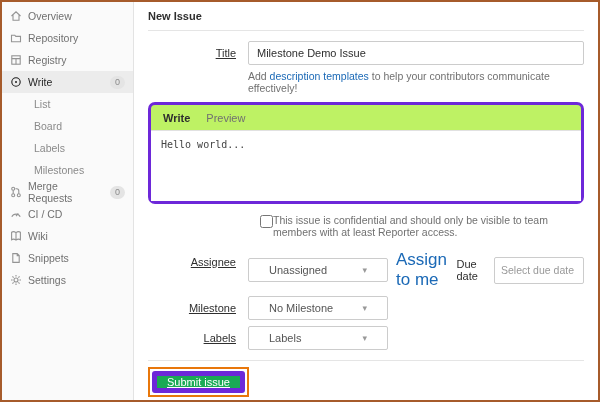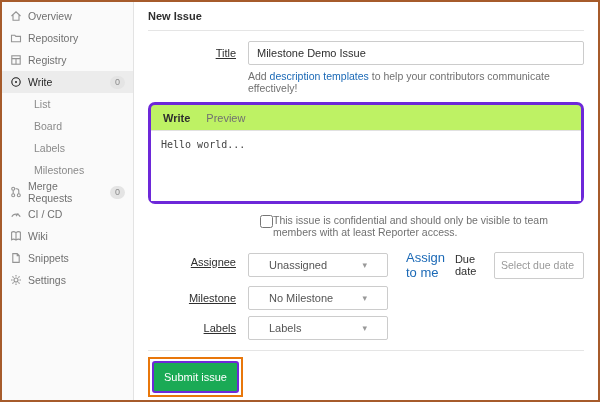--- a/index.html
+++ b/index.html
@@ -36,29 +36,29 @@
   .md-tab.active { color: #2e2e2e; font-weight: 600; }
   .md-textarea { width: 100%; height: 70px; border: 0; resize: none; font-family: "DejaVu Sans Mono", monospace; font-size: 10px; color: #444; padding: 8px 10px; outline: none; display: block; background: #fff; }
   .md-footer { font-size: 10px; color: #707070; padding: 2px 10px 8px; }
 
   .checkbox-row { display: flex; margin: 6px 0 12px 112px; font-size: 10.5px; color: #707070; align-items: flex-start; }
   .checkbox-row input { margin-top: 1px; cursor: pointer; }
 
   .select-box { width: 140px; height: 24px; border: 1px solid #ccc; border-radius: 2px; font-size: 11px; color: #555; display: flex; align-items: center; padding: 0 20px; justify-content: space-between; background: #fff; cursor: pointer; flex-shrink: 0; }
   .chev { color: #999; font-size: 9px; line-height: 1; }
   .inline-row { display: flex; align-items: center; }
-  .assign-link { font-size: 13px; margin-left: 18px; }
+  .assign-link { font-size: 17px; margin-left: 8px; }
   .due-label { margin-left: auto; font-size: 11px; color: #2e2e2e; margin-right: 10px; }
   .due-input { width: 90px; height: 27px; border: 1px solid #ccc; border-radius: 2px; font-size: 10.5px; padding: 0 6px; color: #2e2e2e; font-family: inherit; }
   .due-input::placeholder { color: #999; }
 
   .bottom-divider { border: 0; border-top: 1px solid #e5e5e5; margin: 10px 0 0 0; }
   .submit-bar { padding-top: 6px; }
   .annotation-box { display: inline-block; border: 2px solid #e8770b; padding: 2px; }
-  .btn-success { background: #1aaa55; color: #fff; border: 2px solid #6d28d9; border-radius: 3px; font-size: 11px; padding: 8px 10px; cursor: pointer; font-family: inherit; }
+  .btn-success { background: #1aaa55; color: #fff; border: 5px solid #6d28d9; border-radius: 3px; font-size: 11px; padding: 0 10px; cursor: pointer; font-family: inherit; text-decoration: underline; }
 </style>
 </head>
 <body>
 
 <div class="frame">
 
   <aside class="sidebar">
     <div class="nav-item">
       <span class="ico">
           <svg width="12" height="12" viewBox="0 0 12 12" fill="none" stroke="currentColor" stroke-width="1.1">

